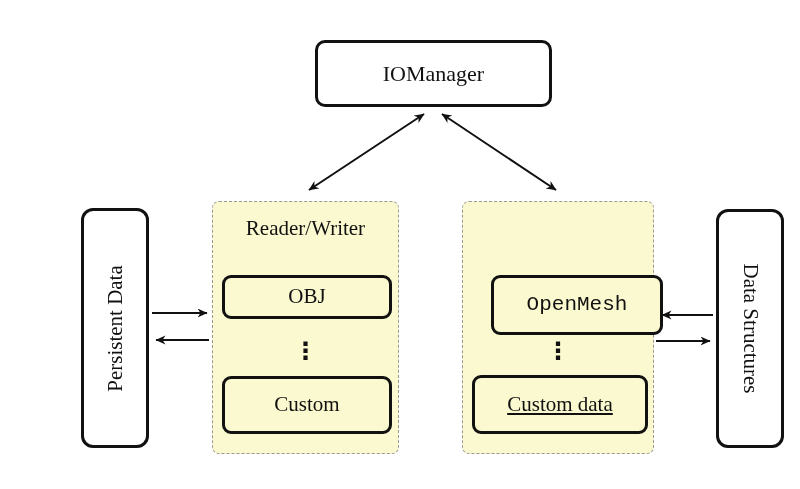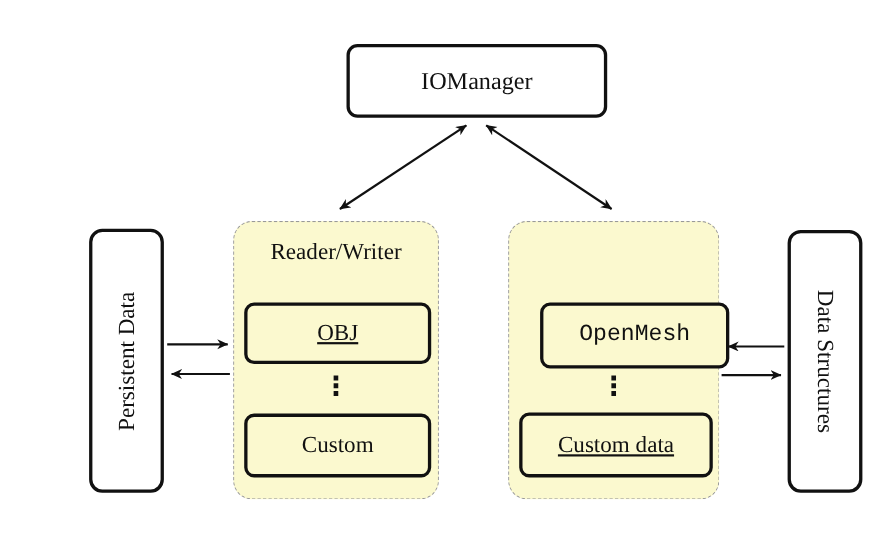--- a/index.html
+++ b/index.html
@@ -40,21 +40,21 @@
   .node-persistent { left: 45px; top: 208px; width: 68px; height: 240px; }
   .node-datastruct { left: 680px; top: 209px; width: 68px; height: 239px; }
   .vlabel-ccw { transform: rotate(-90deg); white-space: nowrap; }
   .vlabel-cw  { transform: rotate(90deg);  white-space: nowrap; }
   
   .group {
     position: absolute;
     box-sizing: border-box;
     background: var(--group-fill, #fbf9cf);
     border: 1.5px dashed var(--group-dash-border, #999999);
-    border-radius: 17px;
+    border-radius: 7px;
   }
   .group-left  { left: 176px; top: 201px; width: 187px; height: 253px; }
   .group-right { left: 426px; top: 201px; width: 192px; height: 253px; }
   .group-title {
     position: absolute;
     top: 14px; left: 0; right: 0;
     text-align: center;
     font-size: 21px;
     white-space: nowrap;
   }
@@ -65,21 +65,21 @@
     border: 3px solid var(--node-border, #111111);
     border-radius: 9px;
     display: flex;
     flex-direction: column;
     align-items: center;
     justify-content: center;
     text-align: center;
     font-size: 21px;
     line-height: 1.22;
   }
-  .item-obj      { left: 9px;  top: 73px;  width: 170px; height: 56px; text-decoration: underline; }
+  .item-obj      { left: 9px;  top: 73px;  width: 170px; height: 44px; }
   .item-custom-l { left: 9px;  top: 174px; width: 170px; height: 58px; gap: 44px; }
   .item-openmesh { left: 28px; top: 73px;  width: 172px; height: 60px; font-family: Liberation Mono, monospace; }
   .item-custom-r { left: 9px;  top: 173px; width: 176px; height: 59px; text-decoration: underline; }
   .ellipsis {
     position: absolute;
     left: 0; right: 0;
     top: 126px;
     height: 46px;
     display: flex;
     align-items: center;

